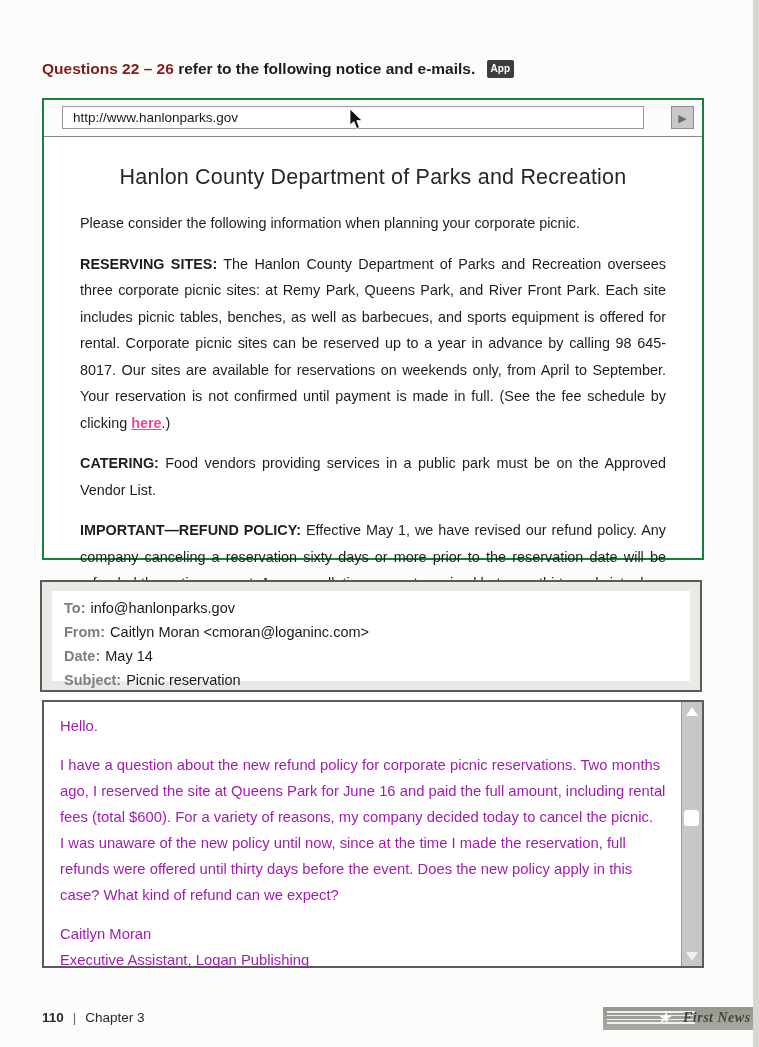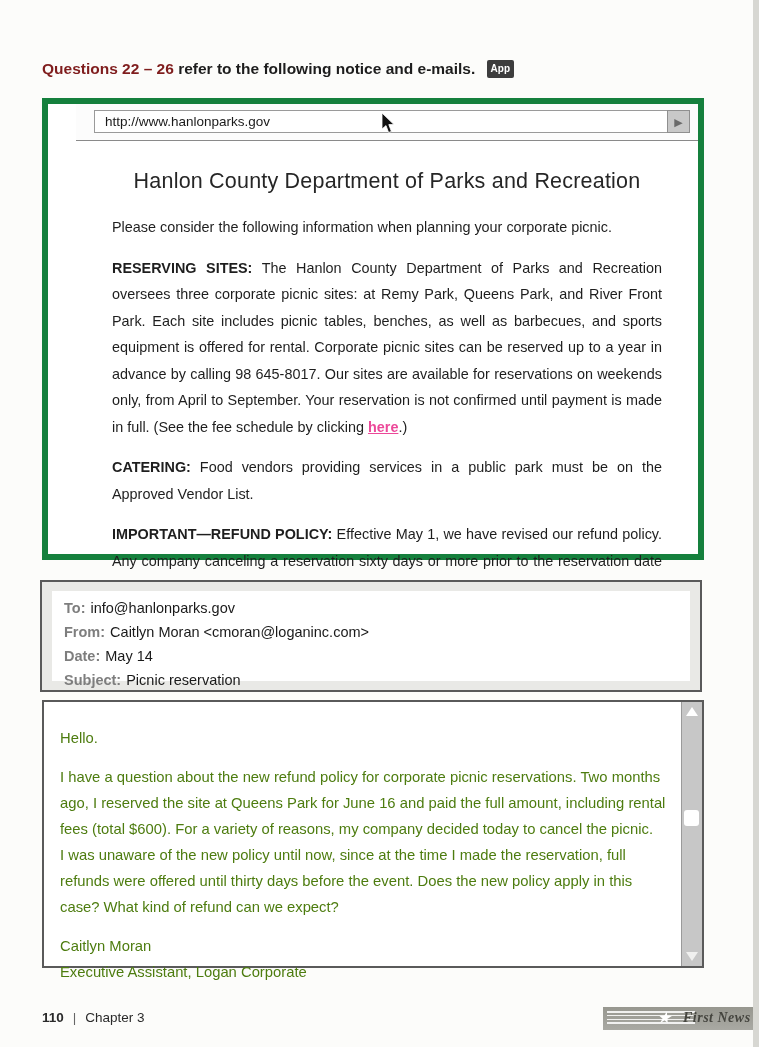--- a/index.html
+++ b/index.html
@@ -14,21 +14,21 @@
   .q-header { position:absolute; left:42px; top:60px; font-size:15.5px; font-weight:bold; color:#1d1d1d; }
   .q-range { color:#7f1d1d; }
   .app-badge {
     display:inline-block; background:#3d3d3d; color:#fff; font-size:10px; font-weight:bold;
     padding:3px 4px 4px; border-radius:2px; margin-left:7px; vertical-align:2px;
   }
 
   
   .browser {
     position:absolute; left:42px; top:98px; width:662px; height:462px;
-    background:#fff; border:6px solid #15803d; box-sizing:border-box;padding-left:28px;
+    background:#fff; border:2px solid #15803d; box-sizing:border-box;
   }
   .addr-row { position:relative; height:36px; border-bottom:1px solid #8a8a8a; background:#fcfcfc; }
   .addr-input {
     position:absolute; left:18px; top:6px; width:582px; height:23px;
     border:1px solid #9a9a9a; background:#fff; box-sizing:border-box;
     font-size:13.5px; color:#1a1a1a; line-height:21px; padding-left:10px;
     white-space:nowrap; overflow:hidden;
   }
   .go-btn {
     position:absolute; right:8px; top:6px; width:23px; height:23px;
@@ -59,22 +59,22 @@
   }
   .eh-row { font-size:14.5px; line-height:24px; color:#1a1a1a; white-space:nowrap; }
   .eh-label { font-weight:bold; color:#7e7e7e; margin-right:5px; }
 
   
   .email-body {
     position:absolute; left:42px; top:700px; width:662px; height:268px;
     border:2px solid #5a5a5a; background:#fff; box-sizing:border-box;
   }
   .eb-text {
-    position:absolute; left:16px; top:23px; right:36px;
-    font-size:14.8px; line-height:26px; color:#4d7c0f;
+    position:absolute; left:16px; top:11px; right:36px;
+    font-size:14.8px; line-height:26px; color:#a21caf;
   }
   .eb-text p { margin:0 0 13px; }
   .scrollbar {
     position:absolute; top:0; right:0; width:21px; height:100%;
     background:#c7c7c7; border-left:1px solid #9a9a9a; box-sizing:border-box;
   }
   .sb-up {
     position:absolute; top:5px; left:50%; transform:translateX(-50%);
     width:0; height:0; border-left:6px solid transparent; border-right:6px solid transparent;
     border-bottom:9px solid #fff;
@@ -156,21 +156,21 @@
       <div class="eh-row">
         <span class="eh-label">Subject:</span><span>Picnic reservation</span>
       </div>
     </div>
   </div>
 
   <div class="email-body">
     <div class="eb-text">
       <p>Hello.</p>
       <p><span>I have a question about the new refund policy for corporate picnic reservations. Two months ago, I reserved the site at Queens Park for June 16 and paid the full amount, including rental fees (total $600). For a variety of reasons, my company decided today to cancel the picnic.</span><br><span>I was unaware of the new policy until now, since at the time I made the reservation, full refunds were offered until thirty days before the event. Does the new policy apply in this case? What kind of refund can we expect?</span></p>
-      <p><span>Caitlyn Moran</span><br><span>Executive Assistant, Logan Corporate</span></p>
+      <p><span>Caitlyn Moran</span><br><span>Executive Assistant, Logan Publishing</span></p>
     </div>
     <div class="scrollbar">
       <div class="sb-up"></div>
       <div class="sb-thumb"></div>
       <div class="sb-down"></div>
     </div>
   </div>
 
   <div class="footer-left">
     <span class="page-num">110</span><span class="chapter-sep">|</span><span>Chapter 3</span>

